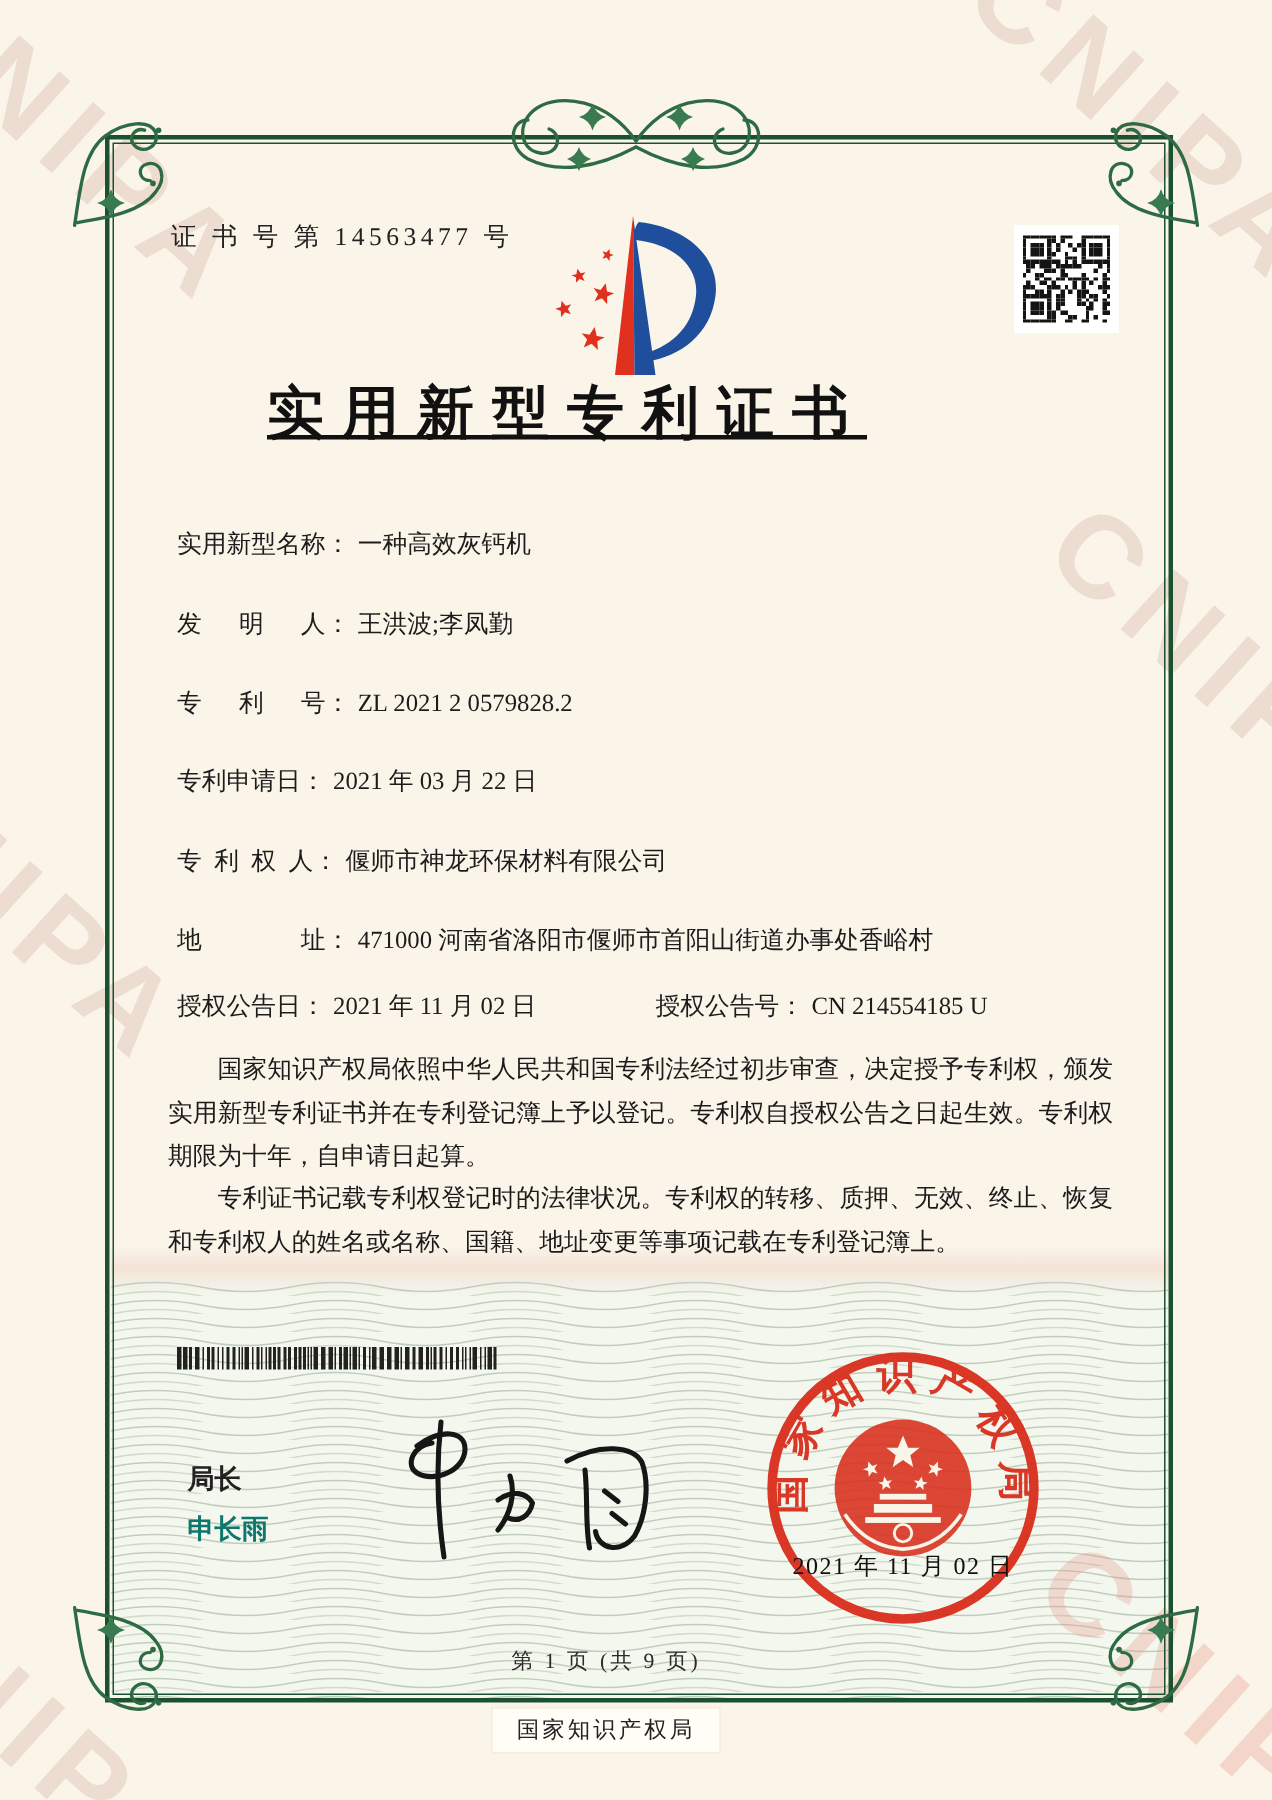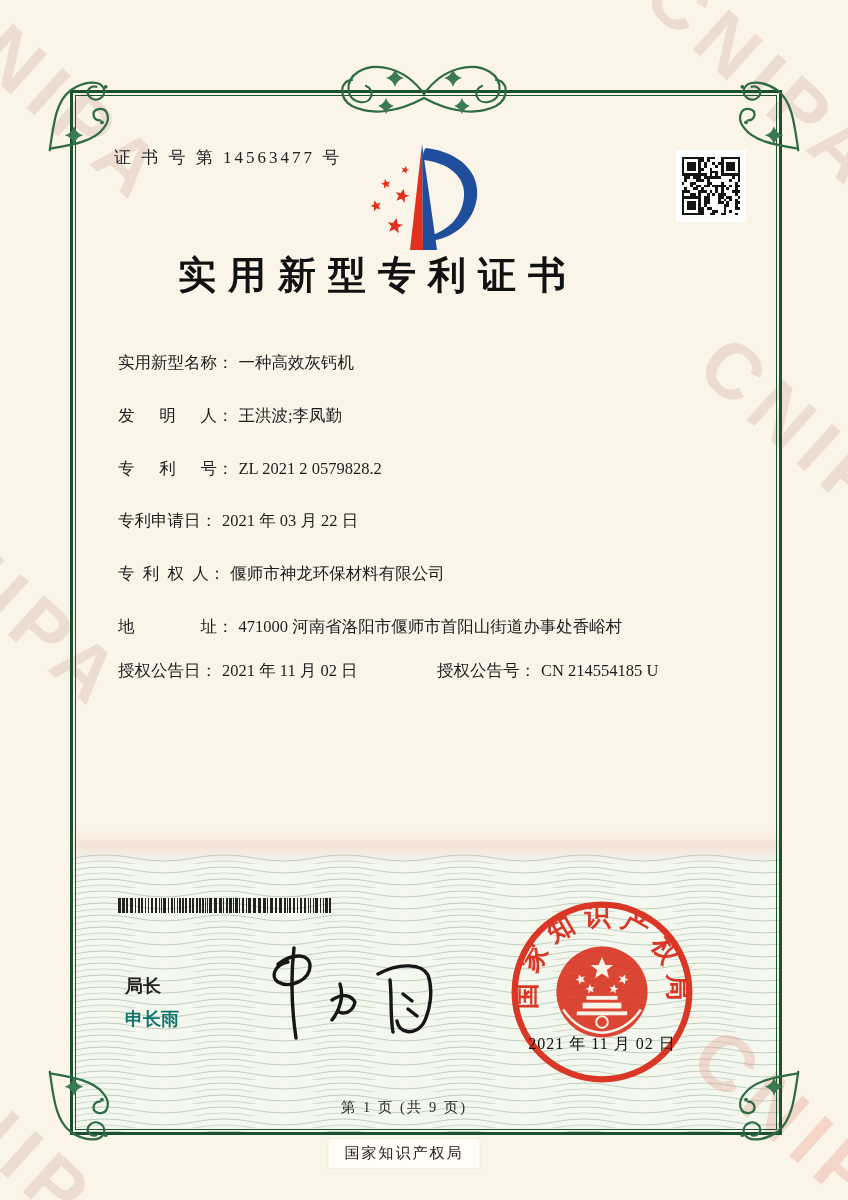--- a/index.html
+++ b/index.html
@@ -35,21 +35,21 @@
   
   .certno{left:114px;top:146px;z-index:5;font-size:17px;letter-spacing:3px;color:#222;}
   .logo{left:360px;top:140px;z-index:5;}
   .qrbox{left:676px;top:150px;width:70px;height:72px;background:#fff;z-index:5;
     display:flex;align-items:center;justify-content:center;}
   .qr{display:grid;grid-template-columns:repeat(21,2.8px);grid-auto-rows:2.8px;}
   .qr div{width:2.8px;height:2.8px;}
   .qr .d{background:#141414;}
 
   .title{left:0;top:250px;width:756px;text-align:center;z-index:5;
-    font-size:38px;font-weight:700;letter-spacing:12px;color:#111;}
+    font-size:38px;font-weight:700;letter-spacing:12px;color:#111;text-decoration:underline;}
   .frow{position:absolute;left:118px;white-space:nowrap;z-index:5;font-size:16.5px;color:#1c1c1c;}
   .frow .val{margin-left:5px;}
   .frow .pair2{position:absolute;left:319px;top:0;white-space:nowrap;}
 
   
   .paras{left:112px;top:699px;width:630px;z-index:5;font-size:16.5px;line-height:28.8px;
     text-align:justify;color:#1b1b1b;}
   .paras p{margin:0;text-indent:2em;}
 
   
@@ -634,20 +634,22 @@
   <span class="lab">地　　　　址：</span><span class="val">471000 河南省洛阳市偃师市首阳山街道办事处香峪村</span>
 </div>
 <div class="frow" style="top:660px;">
   <span class="lab">授权公告日：</span><span class="val">2021 年 11 月 02 日</span>
   <span class="pair2">
     <span class="lab">授权公告号：</span><span class="val">CN 214554185 U</span>
   </span>
 </div>
 
 <div class="abs paras">
+  <p>国家知识产权局依照中华人民共和国专利法经过初步审查，决定授予专利权，颁发实用新型专利证书并在专利登记簿上予以登记。专利权自授权公告之日起生效。专利权期限为十年，自申请日起算。</p>
+  <p>专利证书记载专利权登记时的法律状况。专利权的转移、质押、无效、终止、恢复和专利权人的姓名或名称、国籍、地址变更等事项记载在专利登记簿上。</p>
 </div>
 
 <div class="abs barcode" id="barcode"><i style="width:3px;margin-right:1px"></i><i style="width:3px;margin-right:1px"></i><i style="width:2px;margin-right:2px"></i><i style="width:3px;margin-right:2px"></i><i style="width:1px;margin-right:2px"></i><i style="width:2px;margin-right:1px"></i><i style="width:2px;margin-right:2px"></i><i style="width:1px;margin-right:2px"></i><i style="width:1px;margin-right:2px"></i><i style="width:2px;margin-right:2px"></i><i style="width:2px;margin-right:2px"></i><i style="width:1px;margin-right:1px"></i><i style="width:1px;margin-right:1px"></i><i style="width:3px;margin-right:2px"></i><i style="width:1px;margin-right:2px"></i><i style="width:2px;margin-right:1px"></i><i style="width:1px;margin-right:2px"></i><i style="width:1px;margin-right:1px"></i><i style="width:2px;margin-right:1px"></i><i style="width:2px;margin-right:1px"></i><i style="width:2px;margin-right:2px"></i><i style="width:2px;margin-right:1px"></i><i style="width:2px;margin-right:2px"></i><i style="width:2px;margin-right:1px"></i><i style="width:2px;margin-right:1px"></i><i style="width:2px;margin-right:1px"></i><i style="width:1px;margin-right:1px"></i><i style="width:1px;margin-right:1px"></i><i style="width:3px;margin-right:2px"></i><i style="width:3px;margin-right:2px"></i><i style="width:3px;margin-right:1px"></i><i style="width:1px;margin-right:2px"></i><i style="width:2px;margin-right:1px"></i><i style="width:3px;margin-right:1px"></i><i style="width:1px;margin-right:1px"></i><i style="width:3px;margin-right:1px"></i><i style="width:1px;margin-right:2px"></i><i style="width:2px;margin-right:2px"></i><i style="width:1px;margin-right:1px"></i><i style="width:3px;margin-right:2px"></i><i style="width:3px;margin-right:2px"></i><i style="width:3px;margin-right:2px"></i><i style="width:3px;margin-right:1px"></i><i style="width:1px;margin-right:2px"></i><i style="width:3px;margin-right:2px"></i><i style="width:2px;margin-right:2px"></i><i style="width:3px;margin-right:2px"></i><i style="width:2px;margin-right:1px"></i><i style="width:1px;margin-right:1px"></i><i style="width:2px;margin-right:2px"></i><i style="width:2px;margin-right:2px"></i><i style="width:1px;margin-right:2px"></i><i style="width:2px;margin-right:2px"></i><i style="width:2px;margin-right:2px"></i><i style="width:1px;margin-right:1px"></i><i style="width:1px;margin-right:2px"></i><i style="width:1px;margin-right:1px"></i><i style="width:3px;margin-right:2px"></i><i style="width:1px;margin-right:2px"></i><i style="width:1px;margin-right:1px"></i><i style="width:3px;margin-right:1px"></i><i style="width:2px;margin-right:1px"></i></div>
 
 <div class="abs btitle">局长</div>
 <div class="abs bname">申长雨</div>
 <svg class="abs sig" width="210" height="105" viewBox="0 0 210 105">
   <g fill="none" stroke="#161616" stroke-width="3.4" stroke-linecap="round" stroke-linejoin="round">
     <path d="M30,22 C46,10 62,12 62,24 C62,38 42,47 30,40 C22,35 27,22 40,20"></path>
     <path d="M46,6 C43,32 43,62 48,96"></path>

